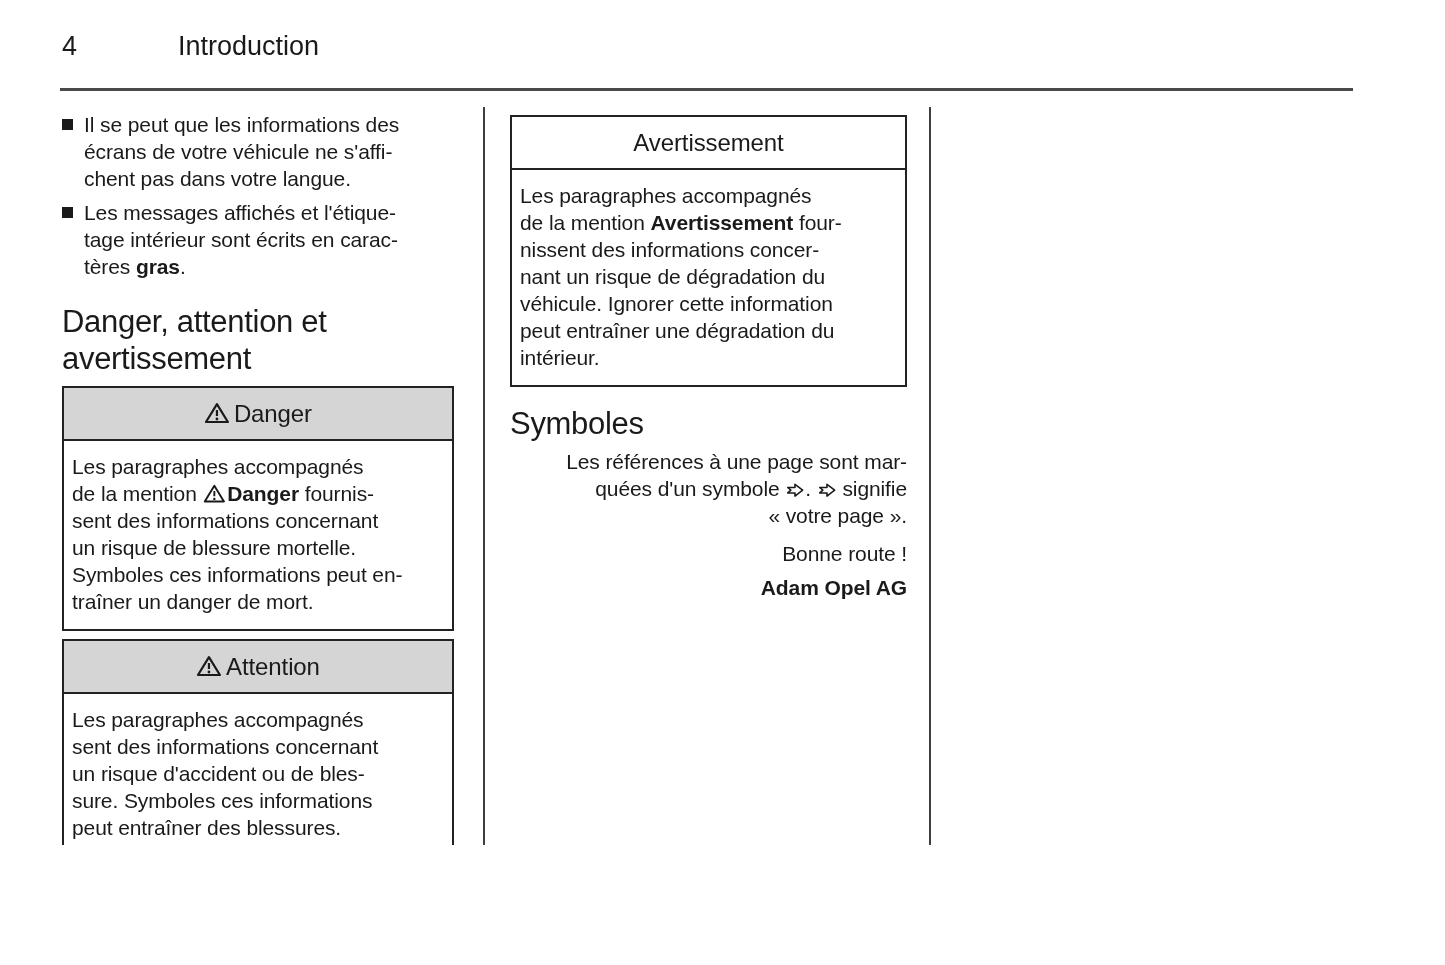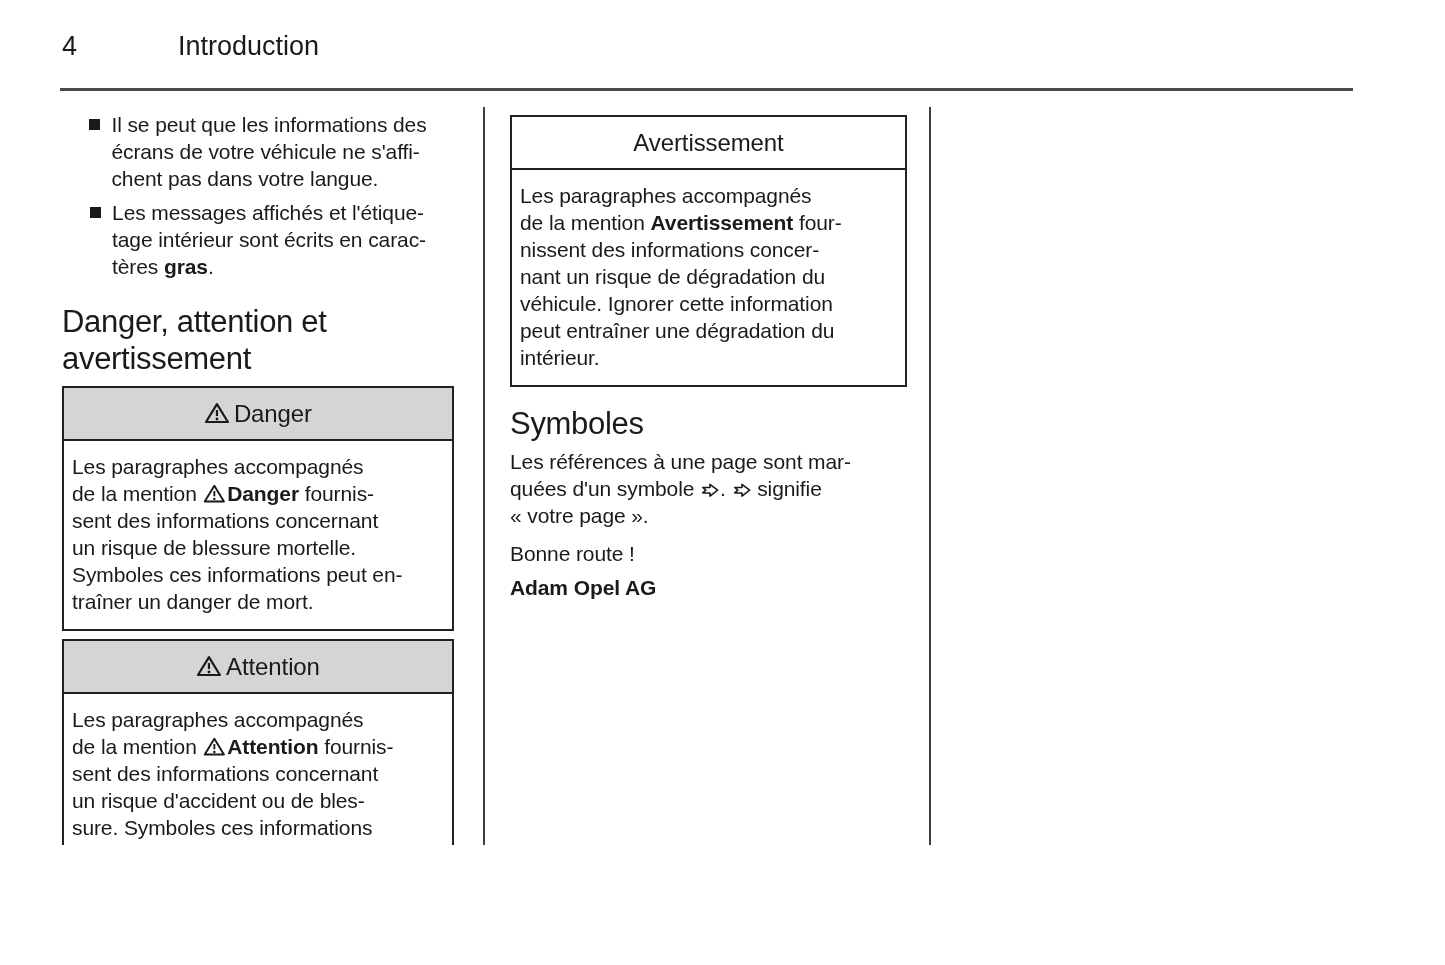--- a/index.html
+++ b/index.html
@@ -21,21 +21,21 @@
 
   
   .col { position:absolute; font-size:21px; line-height:27px; letter-spacing:-0.1px; }
   .col-left   { left:62px;  top:111px; width:392px; }
   .col-middle { left:510px; top:108px; width:397px; }
 
   .line { display:block; white-space:nowrap; }
 
   
   .bullets { list-style:none; margin:0; padding:0; }
-  .bullet { display:flex; margin:0 0 7px 0;justify-content:center; }
+  .bullet { display:flex; margin:0 0 7px 0; }
   .bullet-marker { flex:none; width:11px; height:11px; background:#1a1a1a; margin:8px 11px 0 0; }
 
   
   .section-heading {
     font-size:31px; line-height:37px; font-weight:400; letter-spacing:-0.3px;
     margin:23px 0 0 0;
   }
   .symbols-heading { margin:18px 0 6px 0; }
 
   
@@ -46,21 +46,21 @@
   .warn-box-header {
     text-align:center; font-size:24px; line-height:28px;
     padding:12px 6px 11px 6px; border-bottom:2.5px solid #222222;
   }
   .warn-box-header.gray { background:#d5d5d5; }
   .warn-box-body { padding:12px 12px 14px 8px; }
 
   b { font-weight:700; }
 
   
-  .para { margin:0 0 10px 0; }
+  .para { margin:0 0 10px 0;text-align:right; }
   .closing { margin:11px 0 0 0; }
   .signature { margin:7px 0 0 0; font-weight:700; }
 
   
   .inline-icon { display:inline-block; }
   .inline-icon svg { display:inline-block; vertical-align:-2px; }
   .icon-warn svg  { width:1.08em; height:0.92em; }
   .icon-warn { margin-right:2px; }
   .warn-box-header .icon-warn { margin-right:4px; }
   .icon-arrow svg { width:0.95em; height:0.78em; }
@@ -128,25 +128,20 @@
     <section class="warn-box box-attention">
       <div class="warn-box-header gray">
           <span class="line"><span class="inline-icon icon-warn"><svg viewBox="0 0 26 22">
                 <path d="M13 2 L24 20 H2 Z" fill="none" stroke="#1a1a1a" stroke-width="2.2" stroke-linejoin="round"></path>
                 <line x1="13" y1="8" x2="13" y2="14" stroke="#1a1a1a" stroke-width="2.2"></line>
                 <circle cx="13" cy="17" r="1.4" fill="#1a1a1a"></circle>
               </svg></span>Attention</span>
         </div>
       <div class="warn-box-body">
           <span class="line">Les paragraphes accompagnés</span>
-          <span class="line">de la mention <span class="inline-icon icon-warn"><svg viewBox="0 0 26 22">
-                <path d="M13 2 L24 20 H2 Z" fill="none" stroke="#1a1a1a" stroke-width="2.2" stroke-linejoin="round"></path>
-                <line x1="13" y1="8" x2="13" y2="14" stroke="#1a1a1a" stroke-width="2.2"></line>
-                <circle cx="13" cy="17" r="1.4" fill="#1a1a1a"></circle>
-              </svg></span><b>Attention</b> fournis-</span>
           <span class="line">sent des informations concernant</span>
           <span class="line">un risque d'accident ou de bles-</span>
           <span class="line">sure. Symboles ces informations</span>
           <span class="line">peut entraîner des blessures.</span>
         </div>
     </section>
   </div>
 
   <div class="col col-middle">
     <section class="warn-box box-warning">

